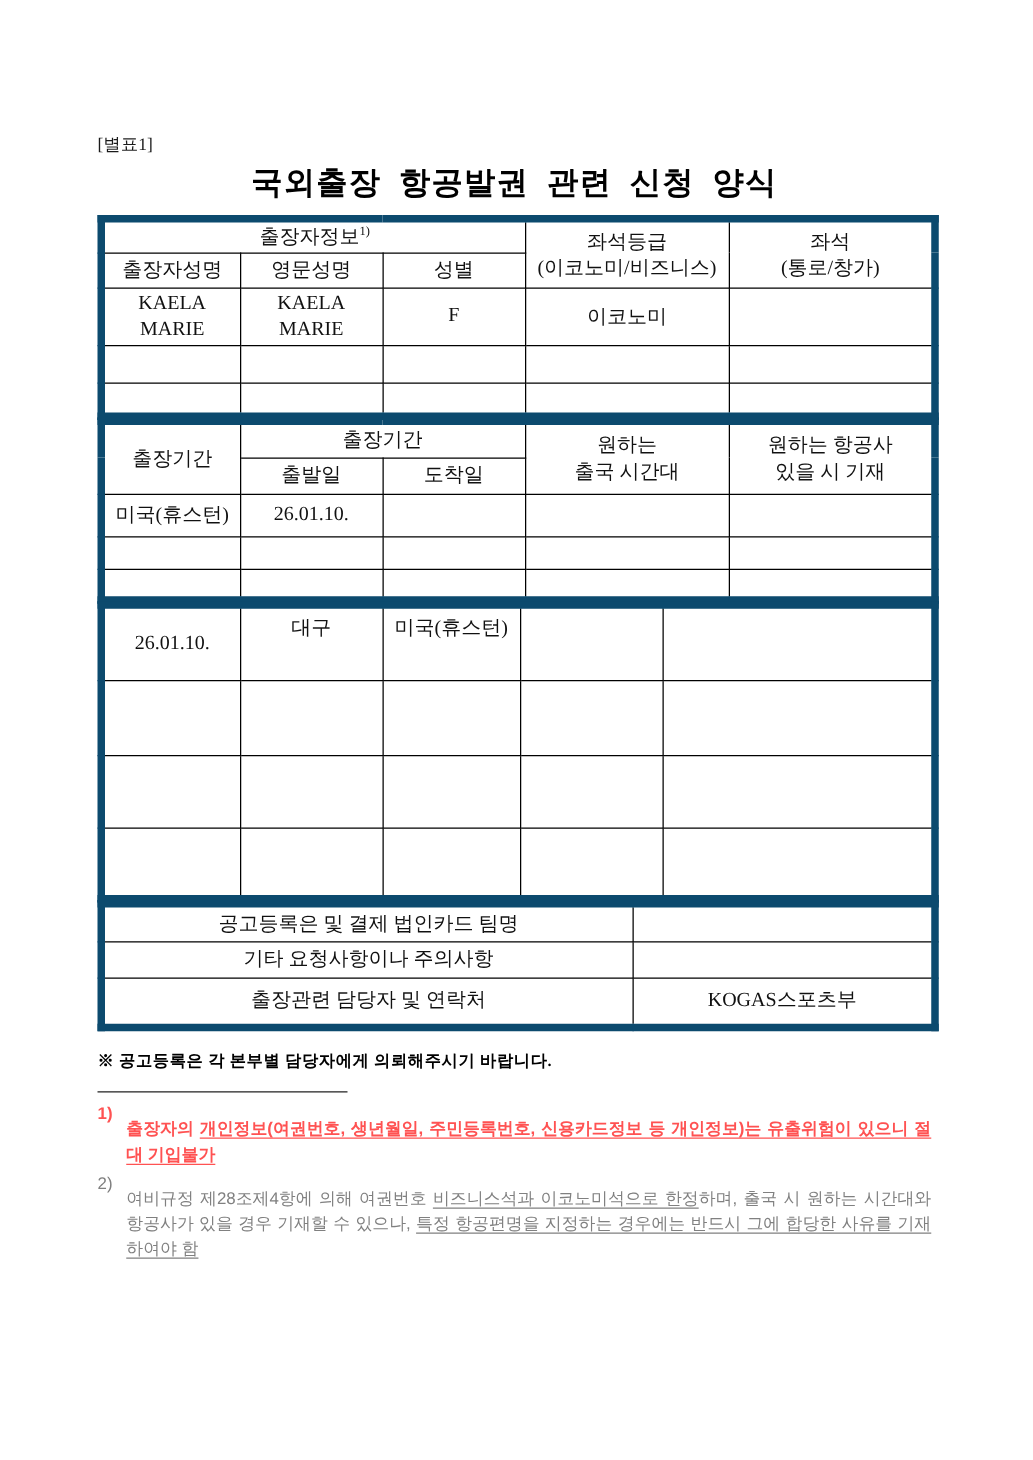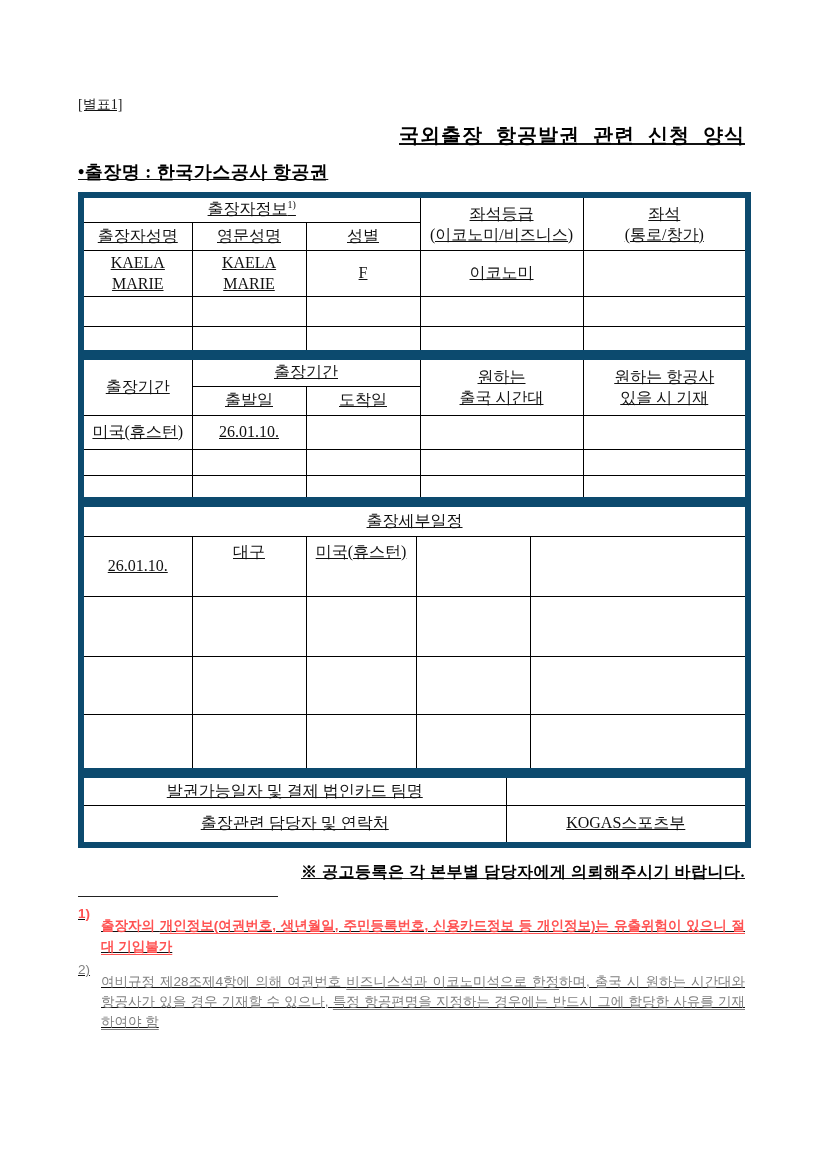--- a/index.html
+++ b/index.html
@@ -9,33 +9,32 @@
     width: 826px;
     height: 1168px;
     background: #ffffff;
     overflow: hidden;
     font-family: "Liberation Serif", serif;
     color: #111111;
   }
   .content {
     position: absolute;
     left: 78px;
-    top: 96px;
+    top: 108px;
     width: 667px;
-    text-decoration: underline;
   }
   .doc-tag {
     font-size: 14px;
     line-height: 18px;
     color: #1a1a1a;
   }
   .doc-title {
     margin-top: 4px;
-    text-align: right;
-    font-size: 20px;
+    text-align: center;
+    font-size: 25px;
     font-weight: bold;
     letter-spacing: 1px;
     word-spacing: 7px;
     line-height: 34px;
     color: #000000;
   }
   .trip-name {
     margin-top: 8px;
     font-size: 18px;
     font-weight: bold;
@@ -59,26 +58,25 @@
     font-size: 16px;
     color: #111111;
     padding: 0 2px;
     overflow: hidden;
   }
   .preline { white-space: pre-line; line-height: 21px; }
   .sup { font-size: 10px; vertical-align: super; line-height: 0; }
   .cell-top { vertical-align: top; padding-top: 5px; }
   .notice {
     margin-top: 13px;
-    font-size: 16px;
+    font-size: 13px;
     font-weight: bold;
     letter-spacing: 0.5px;
     line-height: 22px;
     color: #000000;
-    text-align: right;
   }
   .fn-separator {
     margin-top: 13px;
     width: 200px;
     border-top: 1.5px solid #222222;
   }
   .footnote {
     display: flex;
     font-family: "Liberation Sans", sans-serif;
     font-size: 13.5px;
@@ -91,21 +89,20 @@
   .u { text-decoration: underline; text-underline-offset: 3px; }
 </style>
 </head>
 <body>
 
 <div class="page">
   <div class="content">
 
     <div class="doc-tag">[별표1]</div>
     <div class="doc-title">국외출장 항공발권 관련 신청 양식</div>
-    <div class="trip-name">•출장명 : 한국가스공사 항공권</div>
 
     <table class="section first">
       <colgroup>
           <col style="width:111px">
           <col style="width:114px">
           <col style="width:114px">
           <col style="width:163px">
           <col style="width:165px">
         </colgroup>
       <tbody>
@@ -194,23 +191,20 @@
 
     <table class="section next">
       <colgroup>
           <col style="width:111px">
           <col style="width:114px">
           <col style="width:110px">
           <col style="width:114px">
           <col style="width:218px">
         </colgroup>
       <tbody>
-          <tr style="height:32px">
-        <td colspan="5">출장세부일정</td>
-      </tr>
       <tr style="height:60px">
         <td>26.01.10.</td>
         <td class="cell-top">대구</td>
         <td class="cell-top">미국(휴스턴)</td>
         <td></td>
         <td></td>
       </tr>
       <tr style="height:60px">
         <td></td>
             <td></td>
@@ -235,21 +229,25 @@
     </tbody>
       </table>
 
     <table class="section next">
       <colgroup>
           <col style="width:425px">
           <col style="width:242px">
         </colgroup>
       <tbody>
           <tr style="height:30px">
-        <td>발권가능일자 및 결제 법인카드 팀명</td>
+        <td>공고등록은 및 결제 법인카드 팀명</td>
+        <td></td>
+      </tr>
+      <tr style="height:29px">
+        <td>기타 요청사항이나 주의사항</td>
         <td></td>
       </tr>
       <tr style="height:40px">
         <td>출장관련 담당자 및 연락처</td>
         <td>KOGAS스포츠부</td>
       </tr>
     </tbody>
       </table>
 
     <div class="notice">※ 공고등록은 각 본부별 담당자에게 의뢰해주시기 바랍니다.</div>

